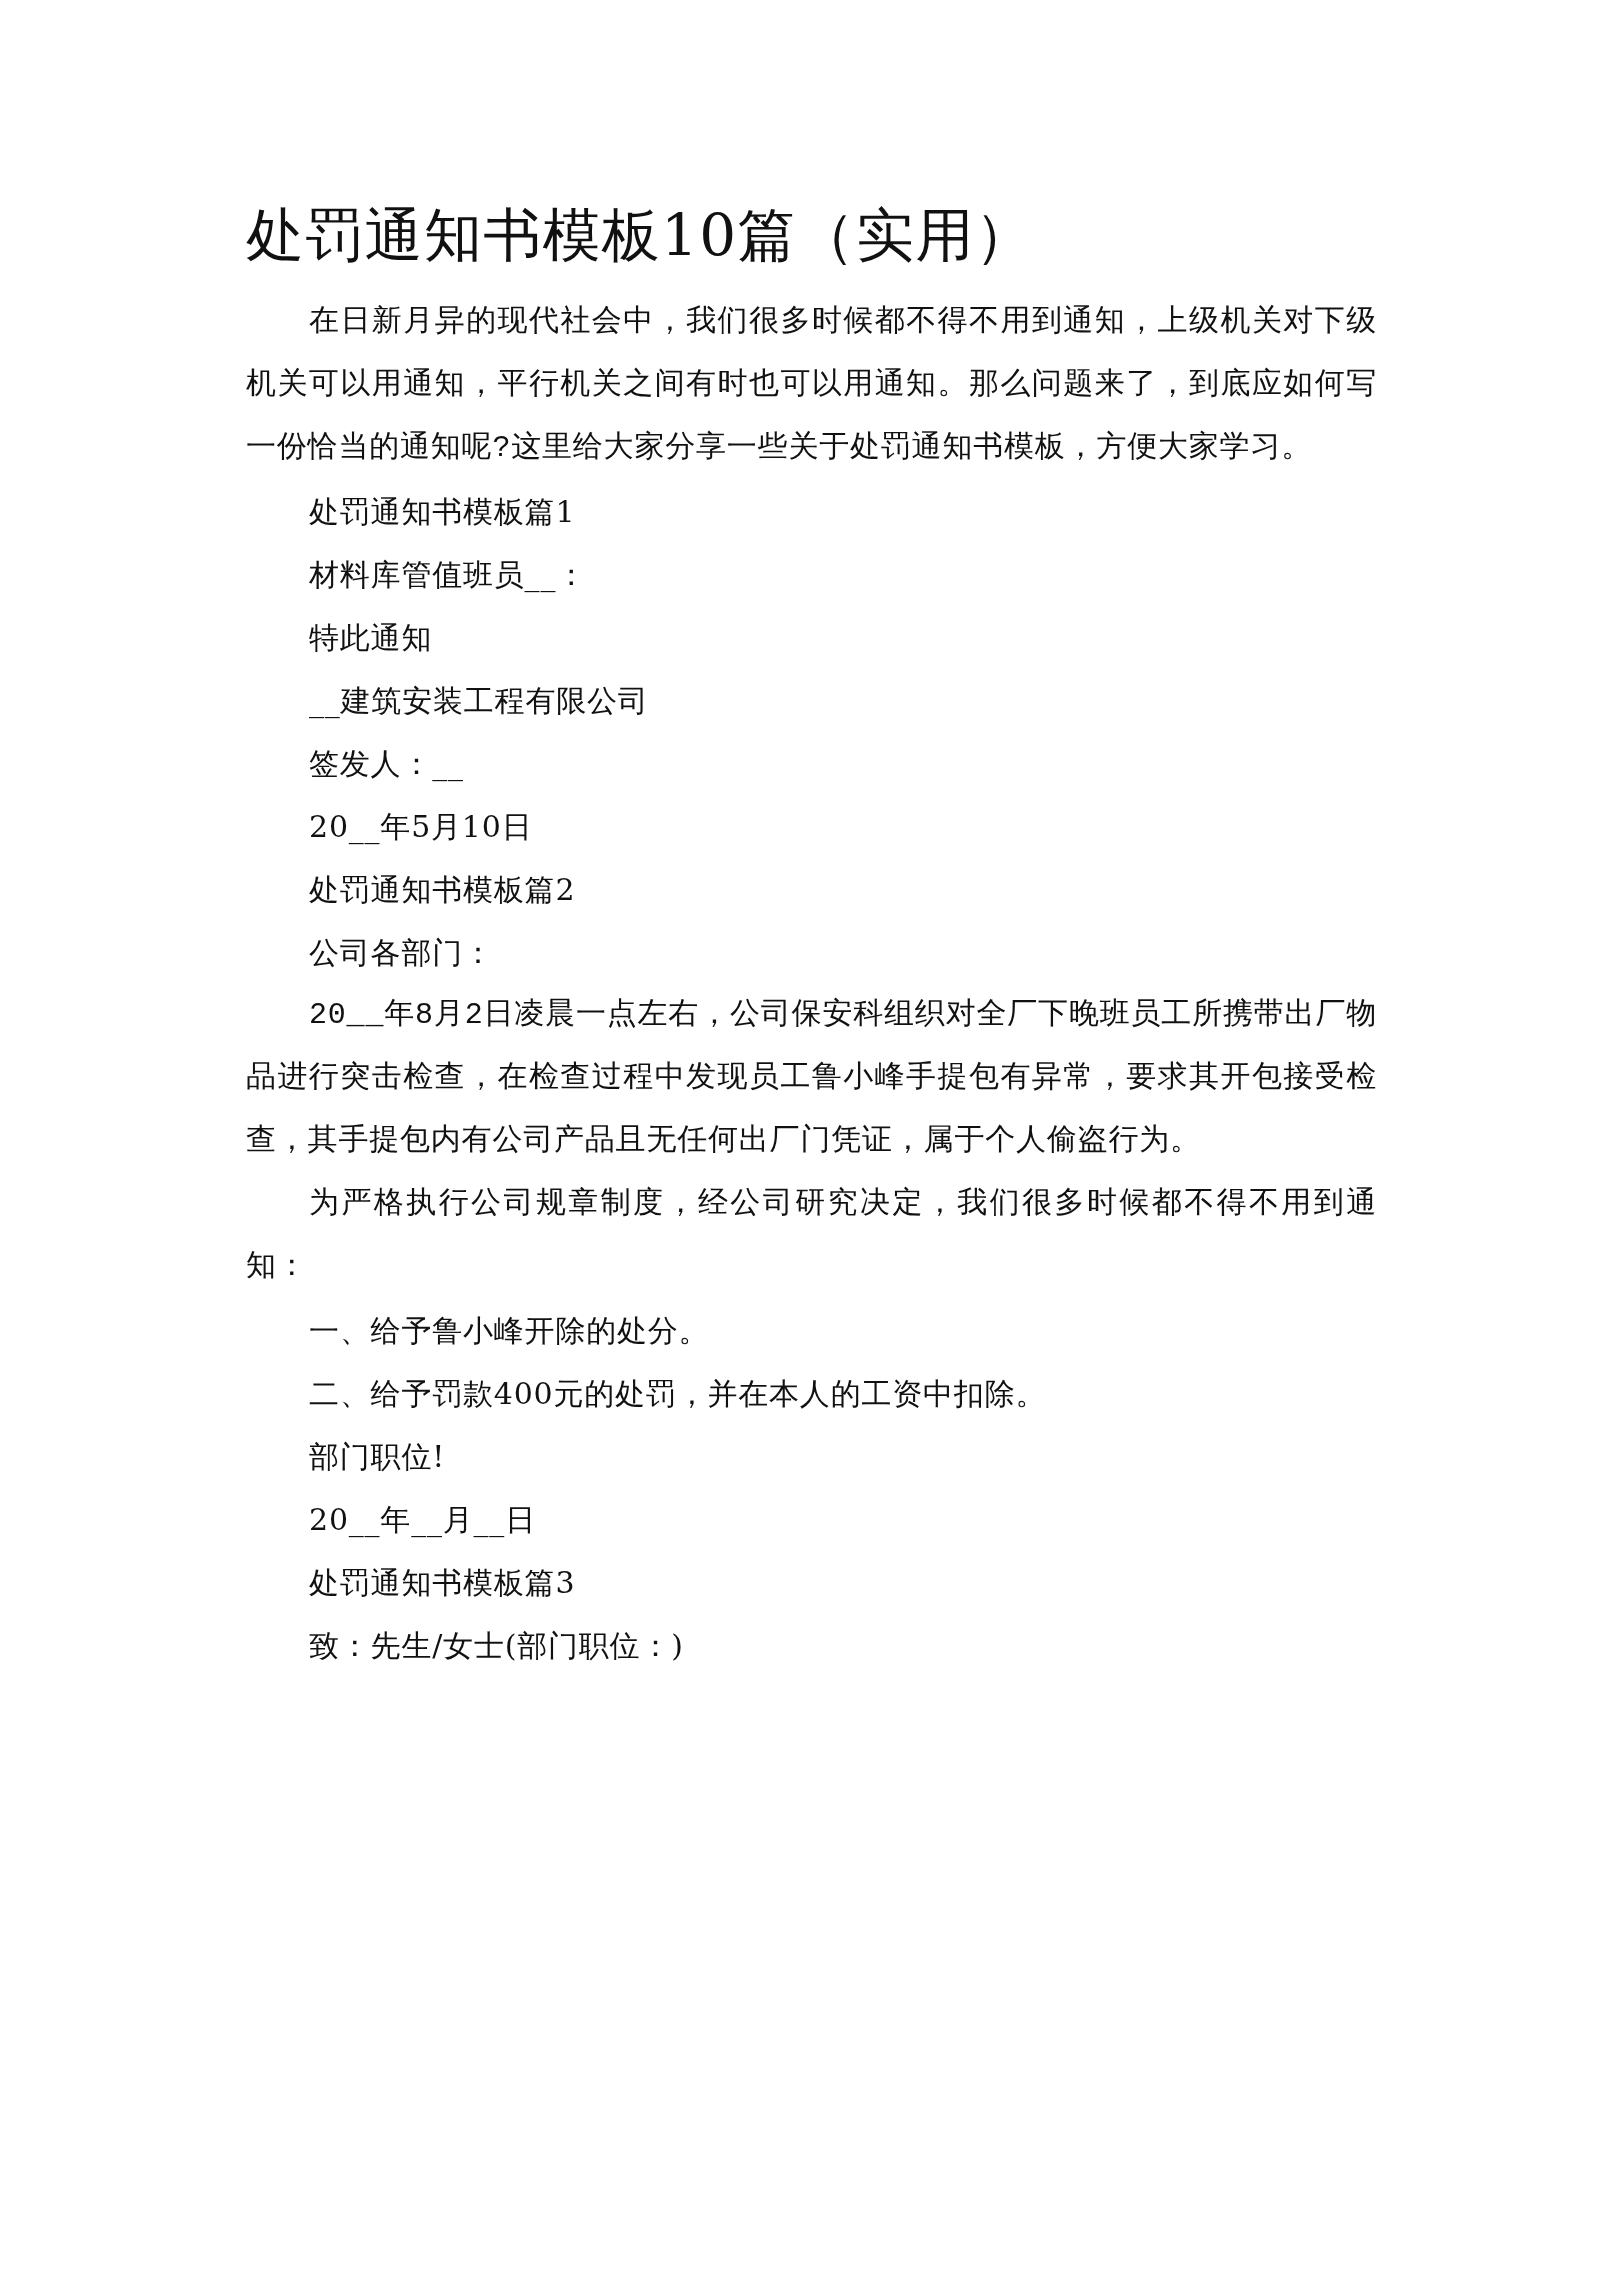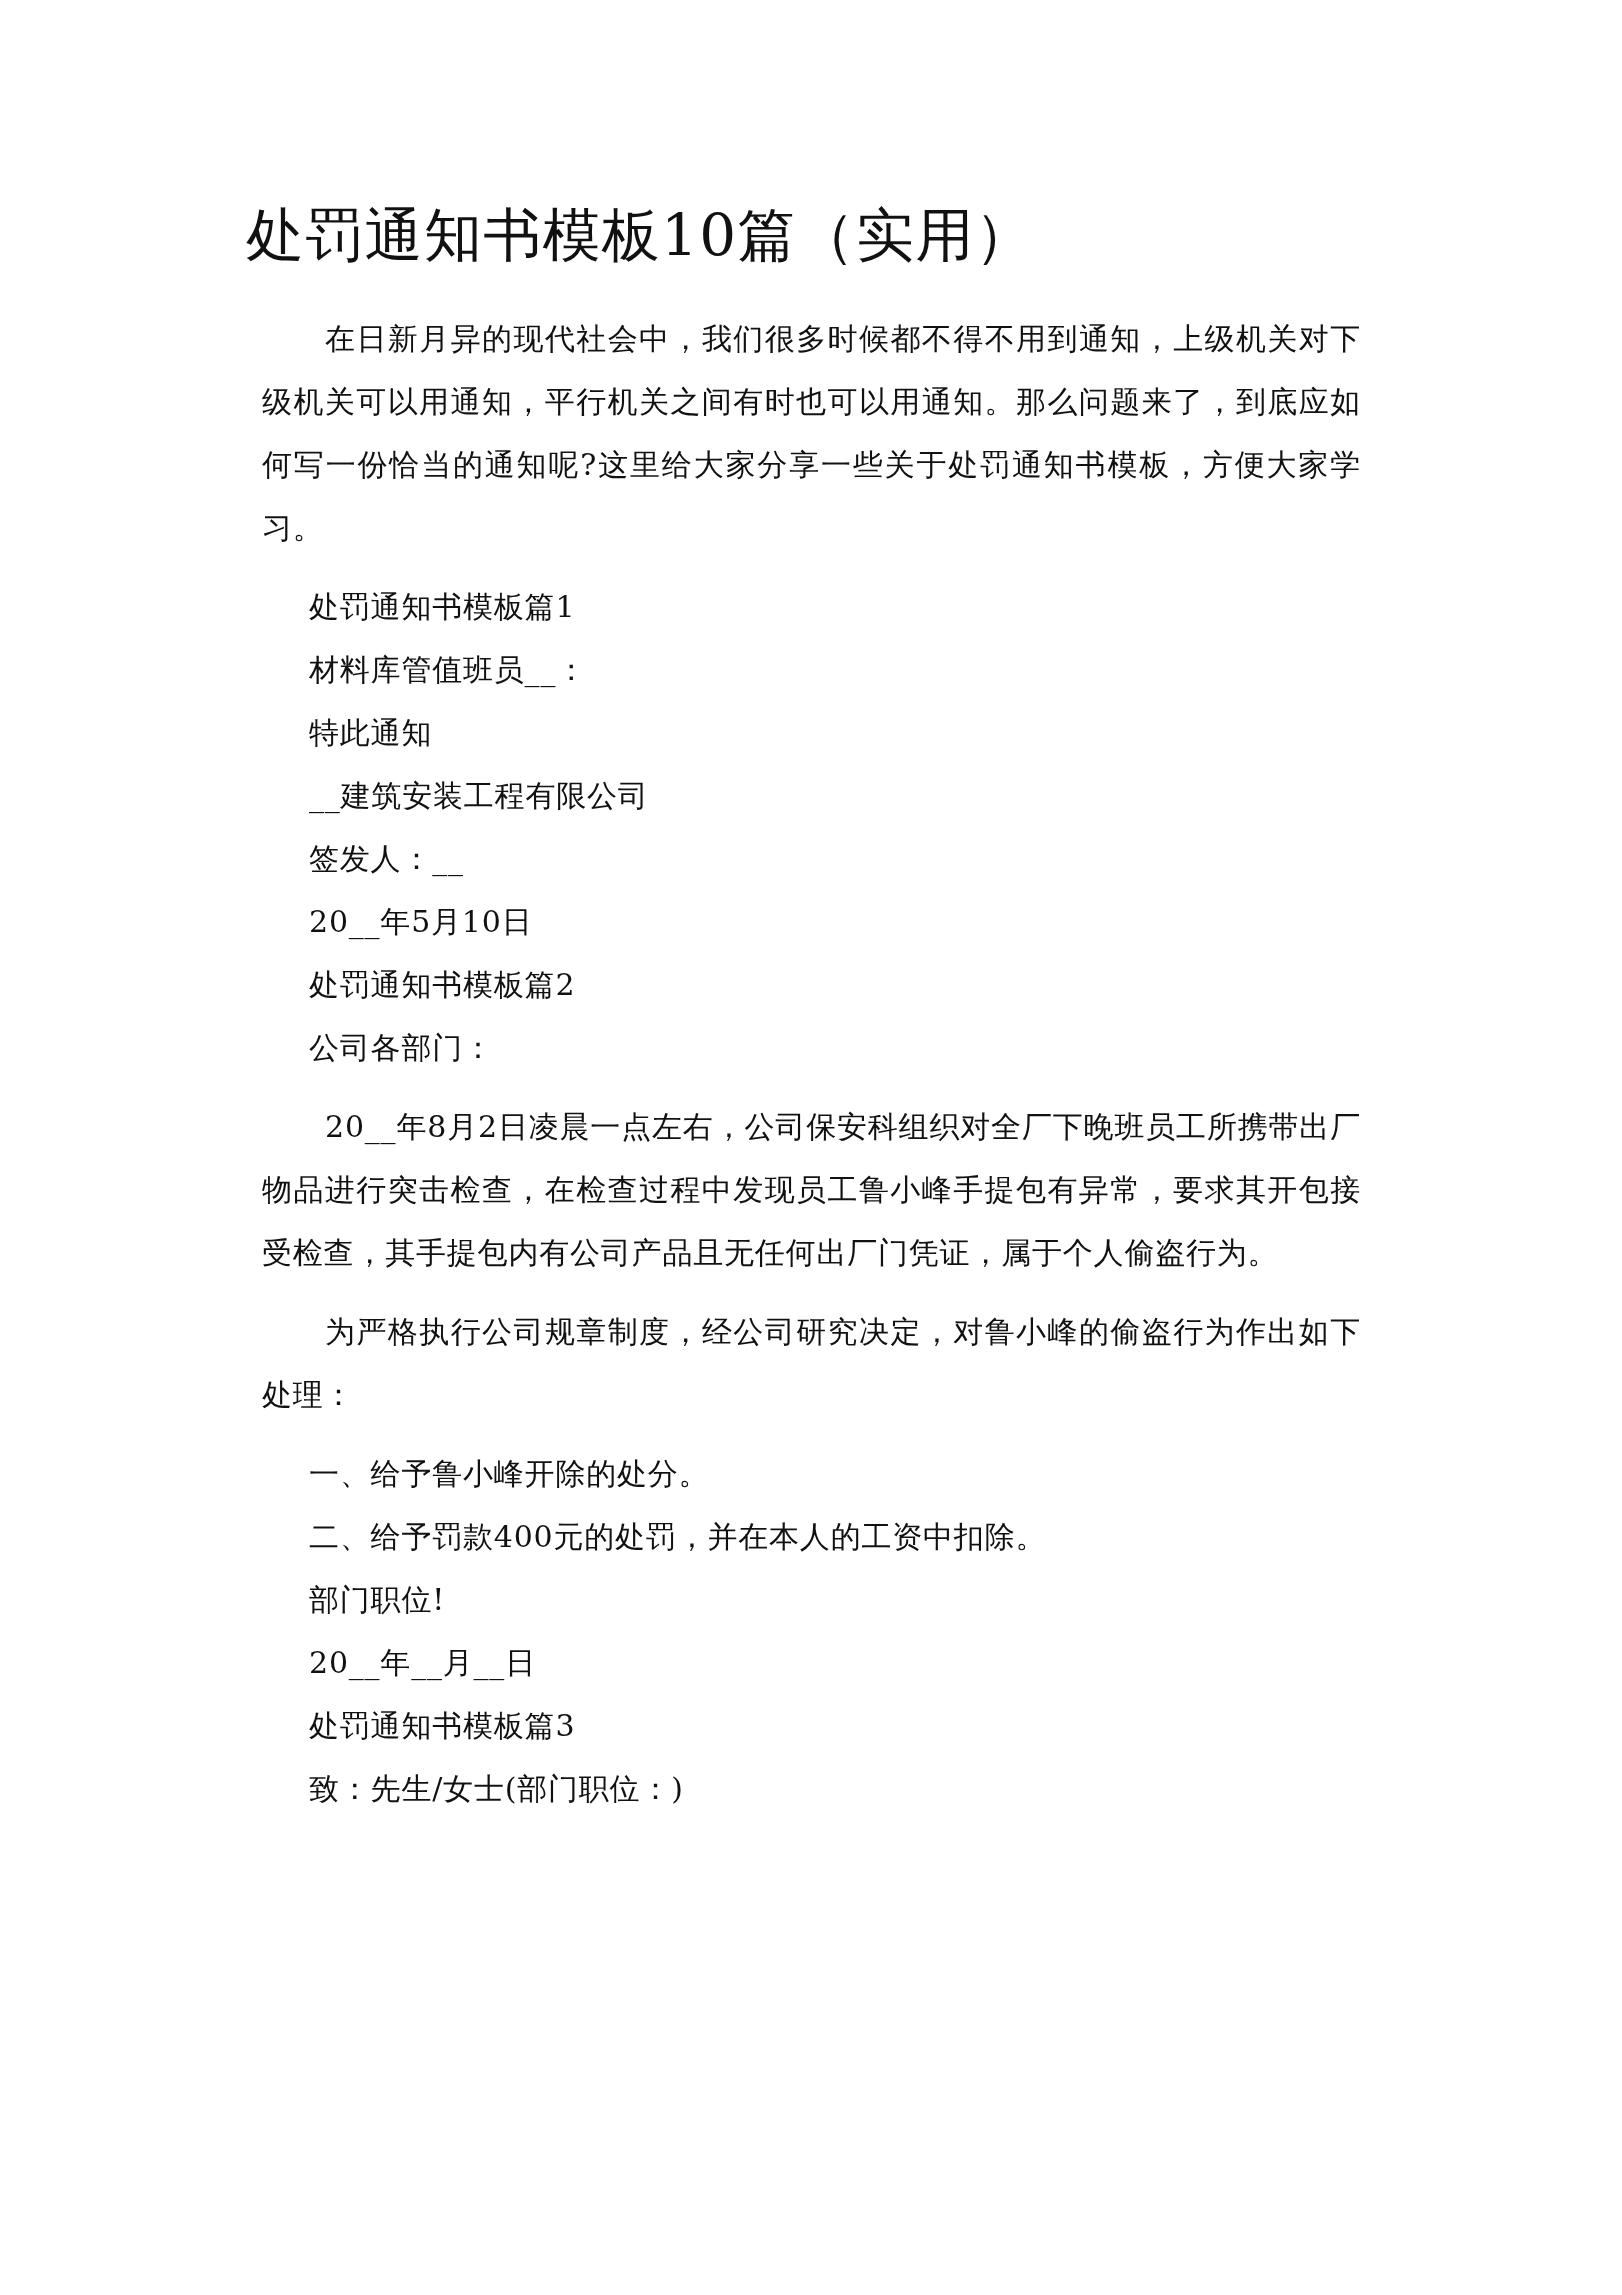--- a/index.html
+++ b/index.html
@@ -35,25 +35,26 @@
     }
     .body {
       position: absolute;
       left: 0;
       top: 291px;
       width: 1131px;
       font-size: 30px;
       line-height: 63px;
     }
     .p {
-      margin: 16px;
+      margin: 0;
       text-align: justify;
       text-align-last: left;
       letter-spacing: 0.8px;
       word-break: break-all;
+      font-family: Liberation Mono, monospace;
     }
     .indent {
       text-indent: 63px;
     }
     .line {
       margin: 0;
       padding-left: 63px;
       white-space: nowrap;
       letter-spacing: 0.8px;
     }
@@ -73,21 +74,21 @@
       <p class="line">特此通知</p>
       <p class="line">__建筑安装工程有限公司</p>
       <p class="line">签发人：__</p>
       <p class="line">20__年5月10日</p>
     </div>
 
     <div>
       <p class="line">处罚通知书模板篇2</p>
       <p class="line">公司各部门：</p>
       <p class="p indent">20__年8月2日凌晨一点左右，公司保安科组织对全厂下晚班员工所携带出厂物品进行突击检查，在检查过程中发现员工鲁小峰手提包有异常，要求其开包接受检查，其手提包内有公司产品且无任何出厂门凭证，属于个人偷盗行为。</p>
-      <p class="p indent">为严格执行公司规章制度，经公司研究决定，对鲁小峰的偷盗行为作出如下处理：</p>
+      <p class="p indent">为严格执行公司规章制度，经公司研究决定，我们很多时候都不得不用到通知：</p>
       <p class="line">一、给予鲁小峰开除的处分。</p>
       <p class="line">二、给予罚款400元的处罚，并在本人的工资中扣除。</p>
       <p class="line">部门职位!</p>
       <p class="line">20__年__月__日</p>
     </div>
 
     <div>
       <p class="line">处罚通知书模板篇3</p>
       <p class="line">致：先生/女士(部门职位：)</p>
     </div>

